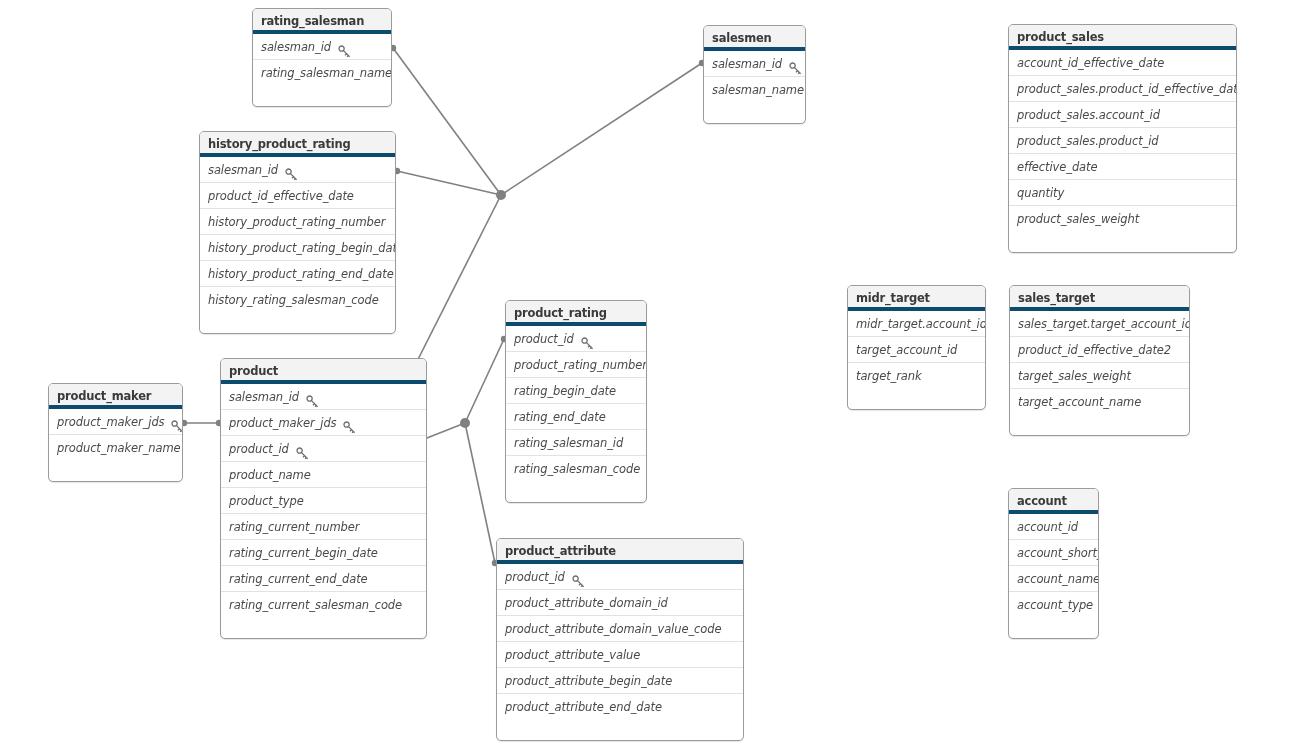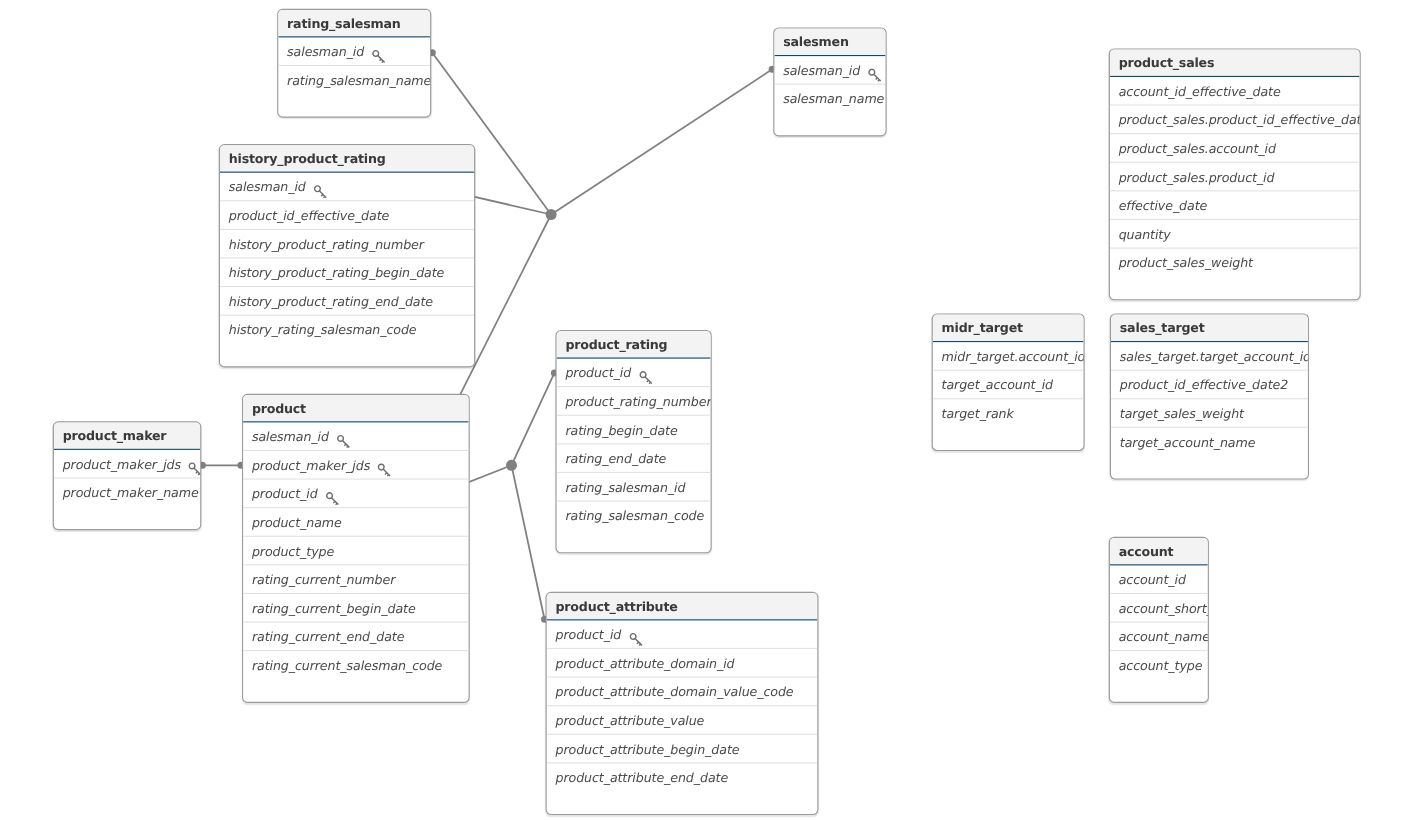--- a/index.html
+++ b/index.html
@@ -19,21 +19,21 @@
     border:1px solid #9b9b9b;
     border-radius:5px;
     box-sizing:border-box;
     box-shadow:0 1px 1px rgba(0,0,0,0.10);
     overflow:hidden;
   }
   .entity-title{
     height:25px;
     line-height:25px;
     background:#f3f3f3;
-    border-bottom:1px solid #0c4a6e;
+    border-bottom:4px solid #0c4a6e;
     font-size:11.5px;
     font-weight:bold;
     color:#3a3a3a;
     padding:0 8px;
     box-sizing:border-box;
     white-space:nowrap;
     letter-spacing:-0.2px;
   }
   .attr{
     height:26px;
@@ -134,21 +134,21 @@
       </svg>
     </span>
   </div>
           <div class="attr">
     <span class="aname">salesman_name</span>
 
   </div>
         </div>
     <div class="attr attr-blank"></div>
   </div>
-      <div class="entity" style="left: 1008px; top: 24px; width: 229px; margin-top: 20px;">
+      <div class="entity" style="left: 1008px; top: 24px; width: 229px;">
     <div class="entity-title">product_sales</div>
     <div class="entity-attrs">
           <div class="attr">
     <span class="aname">account_id_effective_date</span>
 
   </div>
           <div class="attr">
     <span class="aname">product_sales.product_id_effective_date</span>
 
   </div>
@@ -168,21 +168,21 @@
     <span class="aname">quantity</span>
 
   </div>
           <div class="attr">
     <span class="aname">product_sales_weight</span>
 
   </div>
         </div>
     <div class="attr attr-blank"></div>
   </div>
-      <div class="entity" style="left: 199px; top: 131px; width: 233px;">
+      <div class="entity" style="left: 199px; top: 131px; width: 197px;">
     <div class="entity-title">history_product_rating</div>
     <div class="entity-attrs">
           <div class="attr">
     <span class="aname">salesman_id</span>
     <span class="key-icon">
       <svg viewBox="0 0 13 13" width="13" height="13" xmlns="http://www.w3.org/2000/svg">
         <circle cx="3.6" cy="3.6" r="2.6" fill="none" stroke="#6e6e6e" stroke-width="1.3"></circle>
         <line x1="5.3" y1="5.4" x2="11.6" y2="11.7" stroke="#6e6e6e" stroke-width="1.3"></line>
         <line x1="8.6" y1="8.7" x2="7.0" y2="10.3" stroke="#6e6e6e" stroke-width="1.3"></line>
         <line x1="10.4" y1="10.5" x2="9.1" y2="11.8" stroke="#6e6e6e" stroke-width="1.3"></line>

